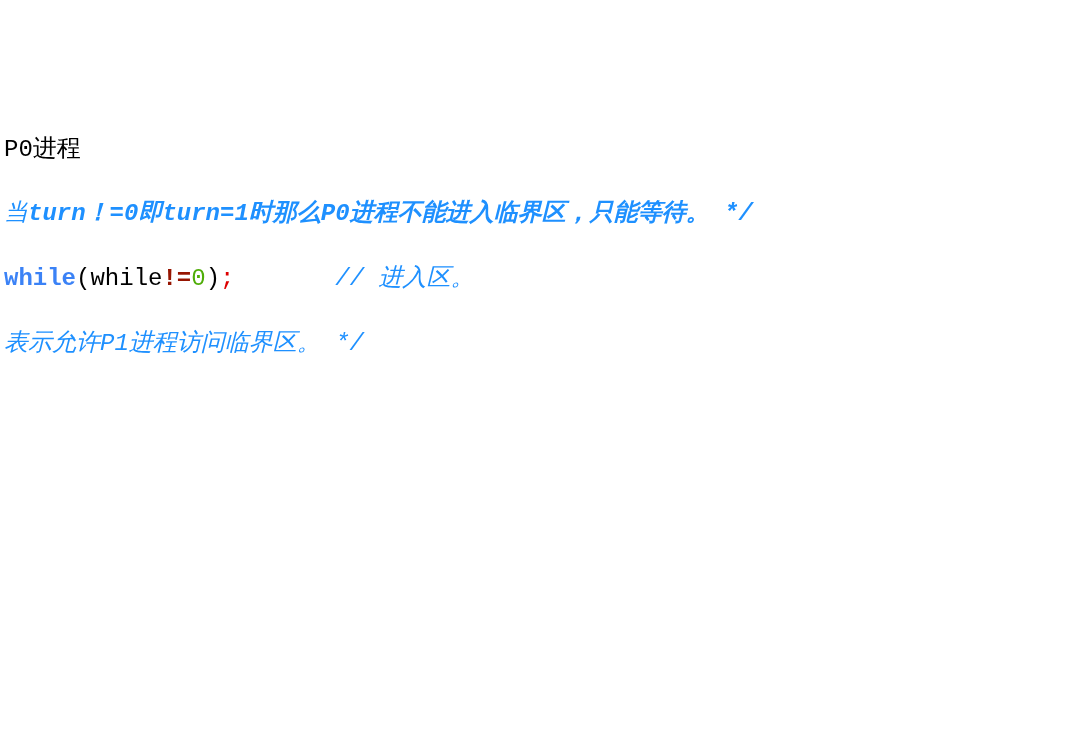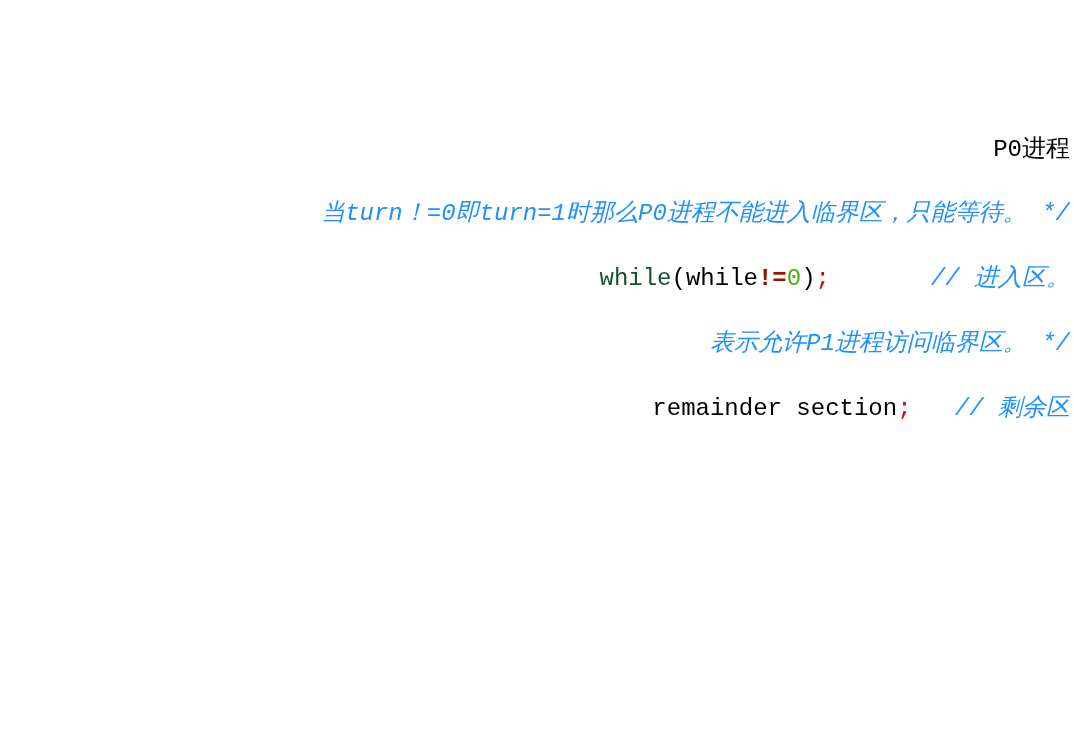--- a/index.html
+++ b/index.html
@@ -5,43 +5,42 @@
   body {
     font-family: Consolas, Monaco, "Courier New", monospace;
     font-size: 24px;
     line-height: 1.35;
     margin: 4px;
     padding: 0;
     color: #000;
     background: #fff;
     white-space: pre;
   }
-  .line { display: block; text-align: right; }
-  .kw { color: #14532d; font-weight: normal; }
+  .line { display: block; }
+  .kw { color: #3b82f6; font-weight: bold; }
   .plain { color: #000; }
   .op { color: #961501; font-weight: bold; }
   .num { color: #4FAD08; }
   .semi { color: #dd0000; }
   .comment { color: #1E90FF; font-style: italic; }
-  .comment-bold { color: #1E90FF; font-style: italic; font-weight: normal; }
+  .comment-bold { color: #1E90FF; font-style: italic; font-weight: bold; }
   .pad1 { display: inline-block; width: 7ch; }
   .pad2 { display: inline-block; width: 3ch; }
   .pad4 { display: inline-block; width: 14ch; }
   .pad5 { display: inline-block; width: 4ch; }
 </style>
 </head>
 <body>
 
 
 <div>
 <span class="line plain">P0进程</span>
 <span class="line"><span class="comment">当</span><span class="comment-bold">turn！=0即turn=1时那么P0进程不能进入临界区，只能等待。 */</span></span>
 <span class="line"><span class="kw">while</span><span class="plain">(while</span><span class="op">!=</span><span class="num">0</span><span class="plain">)</span><span class="semi">;</span><span class="pad1"></span><span class="comment">// 进入区。</span></span>
 <span class="line comment">表示允许P1进程访问临界区。 */</span>
-<span class="line"><span class="plain">remainder section</span><span class="semi">;</span><span class="pad2"></span><span class="comment">// 剩余区</span></span>
 
 
 
 
 
 
 
 
 
 

